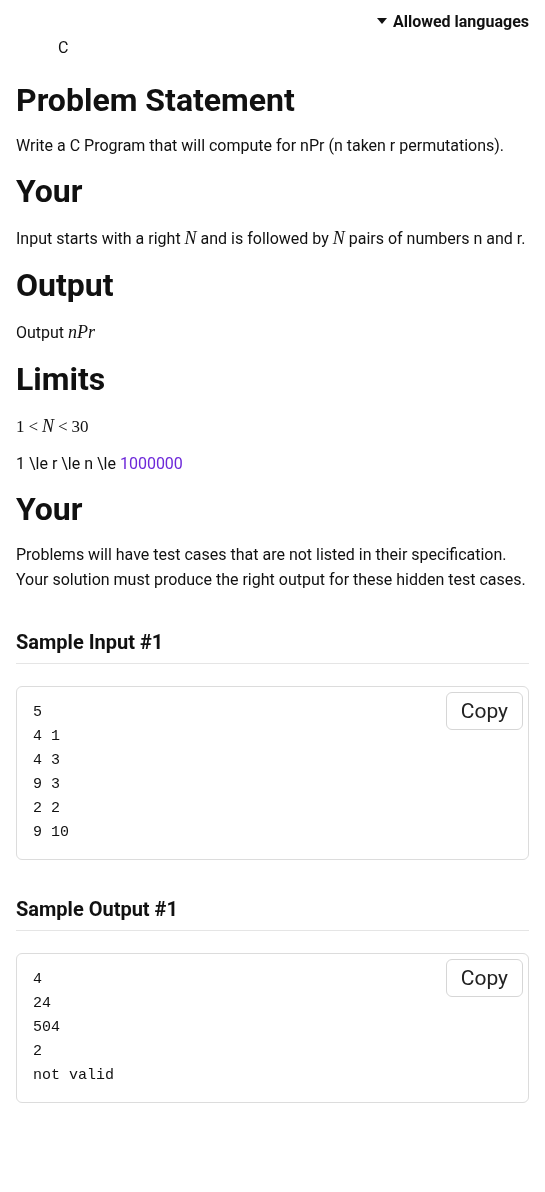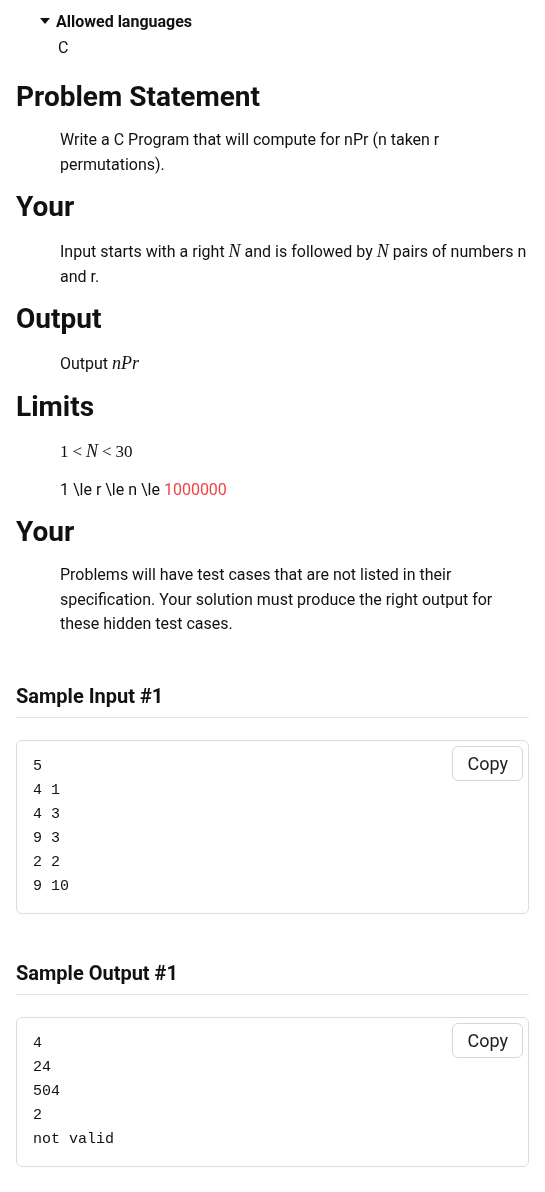--- a/index.html
+++ b/index.html
@@ -20,69 +20,69 @@
       padding-top: 10px;
       padding-bottom: 8px;
     }
     .allowed-header {
       display: flex;
       align-items: center;
       gap: 4px;
       font-weight: 700;
       padding-left: 22px;
       cursor: pointer;
+      justify-content: flex-end;
     }
     .allowed-header .chev {
       font-size: 14px;
       line-height: 1;
     }
     .allowed-body {
       padding-left: 42px;
       padding-top: 2px;
       font-size: 16px;
     }
     h2.section-heading {
-      font-size: 28px;
+      font-size: 32px;
       font-weight: 700;
       margin-top: 8px;
       margin-bottom: 10px;
     }
     h3.sample-heading {
       font-size: 20px;
       font-weight: 700;
-      margin-top: 44px;
+      margin-top: 34px;
       margin-bottom: 0;
     }
     .sample-rule {
       border: none;
       border-top: 1px solid #e5e5e5;
       margin-top: 6px;
       margin-bottom: 22px;
     }
     p.para {
       margin-bottom: 6px;
       font-size: 16px;
       line-height: 1.55;
-      margin-left: 44px;
     }
     .mathvar {
       font-family: "Times New Roman", Times, serif;
       font-style: italic;
       font-size: 18px;
     }
     .mathnum {
       font-family: "Times New Roman", Times, serif;
       font-size: 17px;
     }
     .mathop {
       font-family: "Times New Roman", Times, serif;
       font-size: 17px;
     }
     .link {
-      color: #ef4444;
+      color: #6d28d9;
       text-decoration: none;
     }
     .italic {
     }
     .codebox {
       position: relative;
       border: 1px solid #dcdcdc;
       border-radius: 6px;
       padding: 14px 16px;
       background: #fff;
@@ -94,21 +94,21 @@
       white-space: pre;
     }
     .copy-btn {
       position: absolute;
       top: 5px;
       right: 5px;
       background: #fff;
       border: 1px solid #d6d6d6;
       border-radius: 6px;
       padding: 6px 14px;
-      font-size: 18px;
+      font-size: 21px;
       font-family: inherit;
       color: #222;
       cursor: pointer;
     }
     .nPr .n { font-style: italic; }
     .nPr .P { font-style: italic; }
     .nPr .r { font-style: italic; }
   </style>
 </head>
 <body>

